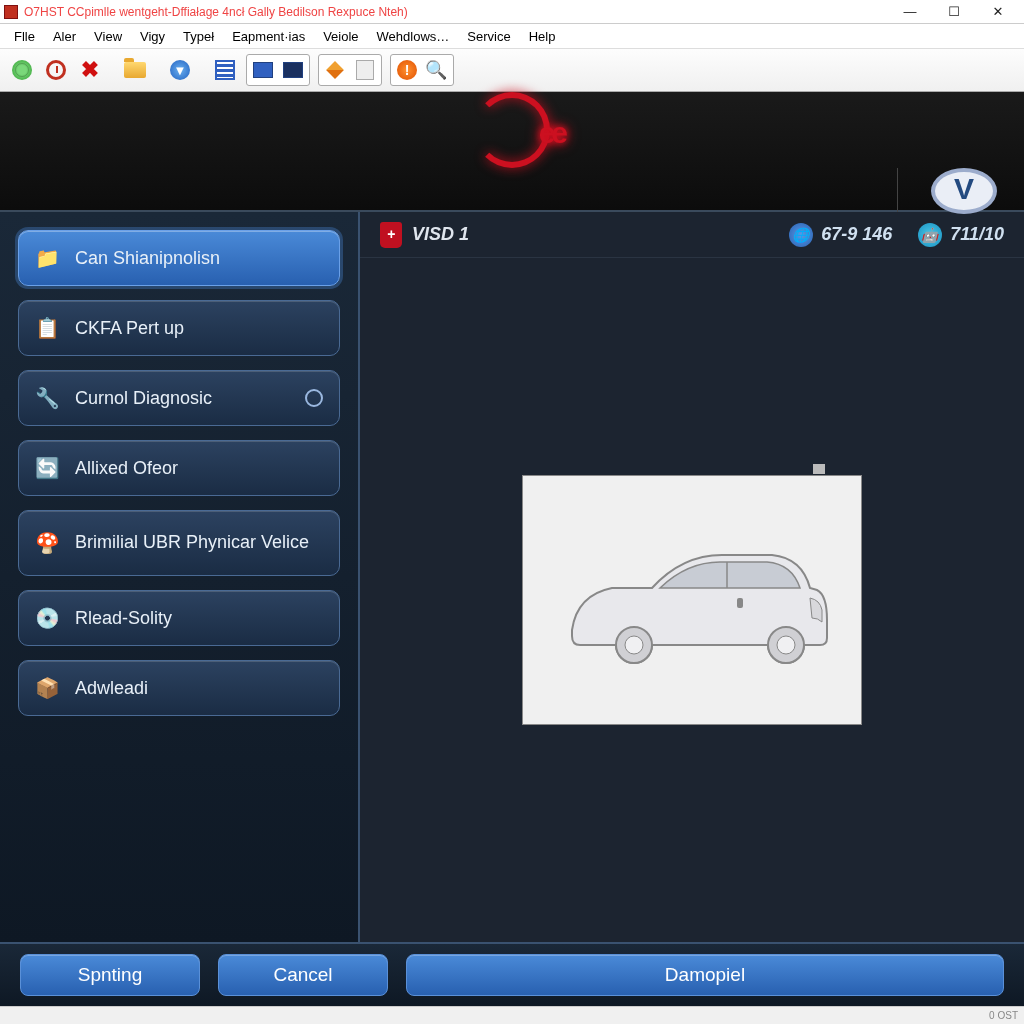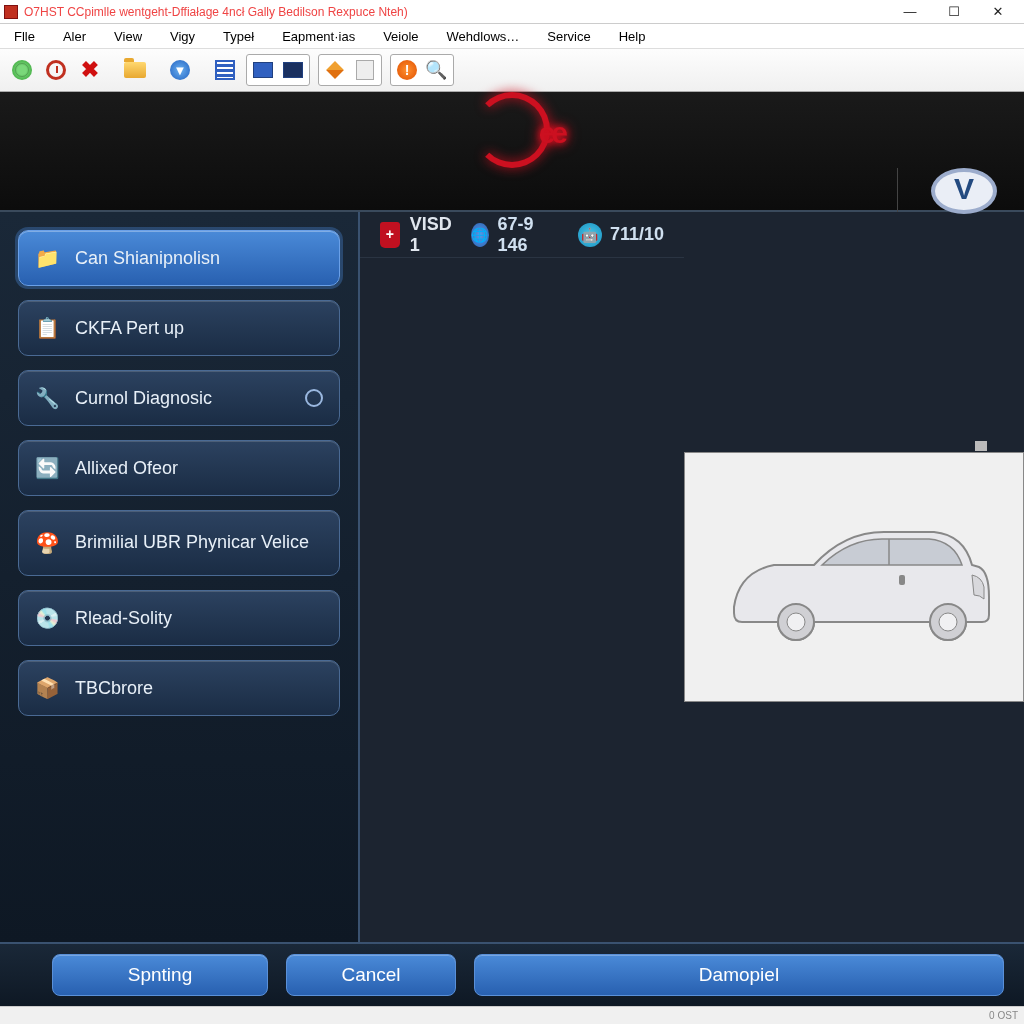--- a/index.html
+++ b/index.html
@@ -8,21 +8,21 @@
 
 .titlebar { height:24px; display:flex; align-items:center; border-bottom:1px solid #ccc; padding:0 4px; font-size:12px; color:#ef4444; }
 .titlebar .appico { width:14px; height:14px; background:#c03020; margin-right:6px; border:1px solid #801010; }
 .titlebar .wc { margin-left:auto; display:flex; }
 .titlebar .wc div { width:44px; height:22px; display:flex; align-items:center; justify-content:center; font-size:13px; color:#222; }
 .wc .min::before { content:"—"; }
 .wc .max::before { content:"☐"; }
 .wc .close::before { content:"✕"; }
 
 
-.menubar { height:24px; display:flex; align-items:center; padding:0 6px; font-size:13px; gap:12px; }
+.menubar { height:24px; display:flex; align-items:center; padding:0 6px; font-size:13px; gap:2px; }
 .menubar span { padding:2px 8px; cursor:default; }
 
 
 .toolbar { height:44px; display:flex; align-items:center; padding:0 6px; border-top:1px solid #ddd; border-bottom:1px solid #aaa; background:linear-gradient(#fdfdfd,#f0f0f0); gap:2px; }
 .tbtn { width:32px; height:32px; display:flex; align-items:center; justify-content:center; border-radius:3px; }
 .tsep { width:9px; }
 .toolbar .grp { display:flex; border:1px solid #aaa; border-radius:3px; padding:1px; margin:0 3px; background:#fff; }
 .toolbar .grp .tbtn { width:30px; height:28px; }
 
 
@@ -41,38 +41,38 @@
 .brand .bname { color:#d01010; font-weight:normal; font-size:16px; letter-spacing:1px; }
 
 .content { flex:1; display:flex; }
 .sidebar { width:360px; background:linear-gradient(#1a2838,#0e1824); padding:18px; border-right:2px solid #3a5270; display:flex; flex-direction:column; gap:14px; }
 .navbtn { height:56px; background:linear-gradient(#2c4260,#1a2c44); border:1px solid #4a6a94; border-radius:10px; display:flex; align-items:center; padding:0 16px; color:#e8f0f8; font-size:18px; gap:14px; cursor:pointer; box-shadow:inset 0 1px 0 rgba(255,255,255,.15); }
 .navbtn.active { background:linear-gradient(#4a8ad8,#2860b0); border-color:#6aa0e8; box-shadow:0 0 0 3px rgba(80,150,240,.3), inset 0 1px 0 rgba(255,255,255,.3); }
 .navbtn.tall { height:66px; line-height:1.2; }
 .navbtn .ni { width:26px; height:26px; display:flex; align-items:center; justify-content:center; font-size:20px; flex-shrink:0; }
 .navbtn .radio { margin-left:auto; width:18px; height:18px; border:2px solid #9ab8e0; border-radius:50%; }
 
-.main { flex:1; background:#1c2430; display:flex; flex-direction:row; }
+.main { flex:1; background:#1c2430; display:flex; flex-direction:column;font-style:italic; }
 .mainhdr { height:46px; display:flex; align-items:center; padding:0 20px; color:#e0e6ee; font-size:18px; font-weight:bold; gap:10px; border-bottom:1px solid #2a3442; }
 .shield { width:22px; height:26px; background:#c01020; border-radius:3px 3px 5px 5px; position:relative; }
 .shield::after { content:"+"; position:absolute; left:50%; top:50%; transform:translate(-50%,-55%); color:#fff; font-size:14px; font-weight:bold; }
 .stats { margin-left:auto; display:flex; gap:26px; font-size:18px; font-weight:bold; color:#d0e0f0; }
 .stats .s { display:flex; align-items:center; gap:8px; }
 .stats .sico { width:24px; height:24px; border-radius:50%; display:flex; align-items:center; justify-content:center; font-size:14px; }
 .stats .s1 .sico { background:radial-gradient(#5a9ae8,#2860b0); }
 .stats .s2 .sico { background:radial-gradient(#4ac8e8,#1a90c0); }
 .mainview { flex:1; display:flex; align-items:center; justify-content:center; }
 .carbox { width:340px; height:250px; background:#f0f0f0; border:1px solid #888; display:flex; align-items:center; justify-content:center; position:relative; }
 .carbox::before { content:""; position:absolute; top:-12px; right:36px; width:12px; height:10px; background:#bbb; }
 .car { width:300px; height:180px; }
 .car svg { width:100%; height:100%; }
 
 .footer { height:64px; background:linear-gradient(#1a2838,#0e1824); border-top:2px solid #3a5270; display:flex; align-items:center; padding:0 20px; gap:18px; }
 .footer .fbtn { height:42px; background:linear-gradient(#4a8ad8,#2860b0); border:1px solid #5a90d8; border-radius:8px; color:#fff; font-size:19px; display:flex; align-items:center; justify-content:center; cursor:pointer; box-shadow:inset 0 1px 0 rgba(255,255,255,.25); }
-.footer .f1 { width:216px;margin-left:32px; }
+.footer .f1 { width:180px; }
 .footer .f2 { flex:1; }
 .footer .f3 { width:170px; }
 
 .statusbar { height:18px; background:#f0f0f0; border-top:1px solid #ccc; font-size:10px; color:#888; display:flex; align-items:center; padding:0 6px; }
 .statusbar .sr { margin-left:auto; }
 
 
 .ico-globe{width:20px;height:20px;border-radius:50%;background:radial-gradient(#7ad87a 30%,#2a9a2a);position:relative}
 .ico-globe::after{content:"";position:absolute;inset:3px;border:1px solid rgba(0,0,0,.2);border-radius:50%}
 .ico-clock{width:20px;height:20px;border-radius:50%;border:3px solid #c03020;position:relative}
@@ -202,21 +202,21 @@
       <div class="navbtn tall">
         <span class="ni">🍄</span>
         <span>Brimilial UBR Phynicar Velice</span>
       </div>
       <div class="navbtn">
         <span class="ni">💿</span>
         <span>Rlead-Solity</span>
       </div>
       <div class="navbtn">
         <span class="ni">📦</span>
-        <span>TBCbrore</span>
+        <span>Adwleadi</span>
       </div>
     </div>
 
     <div class="main">
       <div class="mainhdr">
         <div class="shield"></div>
         <span>VISD 1</span>
         <div class="stats">
           <div class="s s1">
             <div class="sico">🌐</div>

